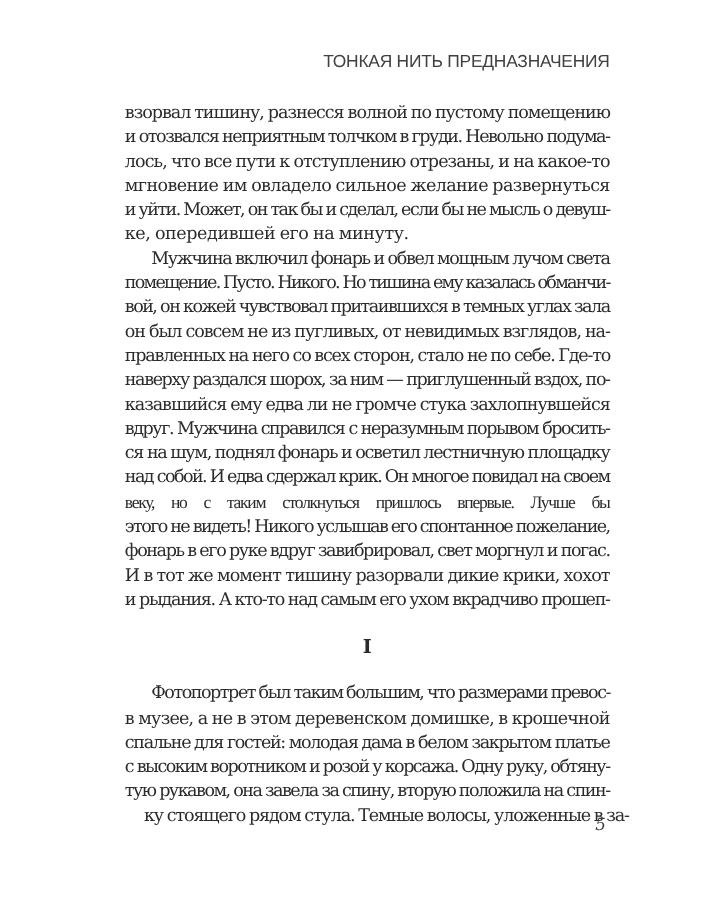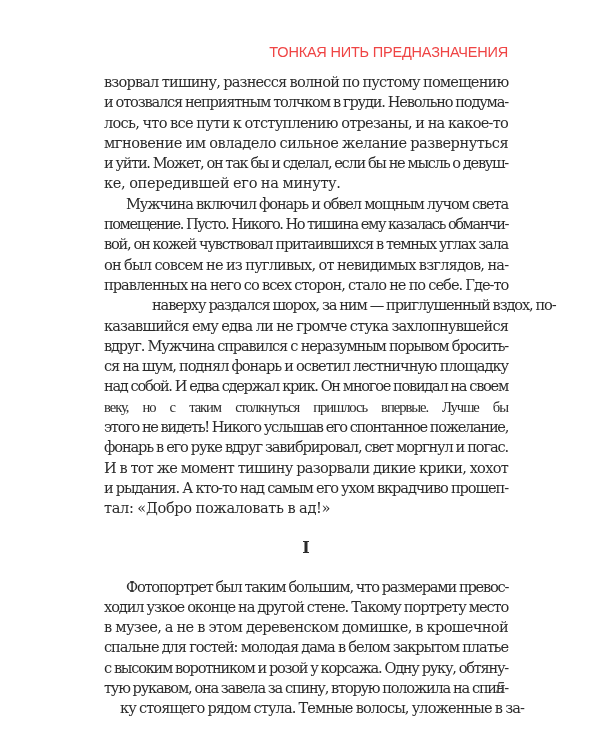--- a/index.html
+++ b/index.html
@@ -15,27 +15,27 @@
       color: #2b2b2b;
       font-family: "DejaVu Serif", "Liberation Serif", serif;
     }
     .running-head {
       position: absolute;
       top: 44px;
       right: 92px;
       font-family: "Liberation Sans", "DejaVu Sans", sans-serif;
       font-size: 14.5px;
       letter-spacing: -0.2px;
-      color: #ef4444;
+      color: #404040;
       white-space: nowrap;
     }
     .text-block {
       position: absolute;
       left: 104px;
-      top: 72px;
+      top: 84px;
       width: 404px;
     }
     .line {
       display: block;
       height: 20.3px;
       line-height: 20.3px;
       font-size: 14.6px;
       text-align: justify;
       text-align-last: justify;
       white-space: nowrap;
@@ -82,38 +82,36 @@
       <span class="line" style="white-space: nowrap; letter-spacing: -1.3px;">и уйти. Может, он так бы и сделал, если бы не мысль о девуш-</span>
       <span class="line last" style="white-space: nowrap;">ке, опередившей его на минуту.</span>
     </div>
 
     <div>
       <span class="line indent" style="white-space: nowrap; letter-spacing: -1.15px;">Мужчина включил фонарь и обвел мощным лучом света</span>
       <span class="line" style="white-space: nowrap; letter-spacing: -1.45px;">помещение. Пусто. Никого. Но тишина ему казалась обманчи-</span>
       <span class="line" style="white-space: nowrap; letter-spacing: -1.25px;">вой, он кожей чувствовал притаившихся в темных углах зала</span>
       <span class="line" style="white-space: nowrap; letter-spacing: -0.85px;">он был совсем не из пугливых, от невидимых взглядов, на-</span>
       <span class="line" style="white-space: nowrap; letter-spacing: -1px;">правленных на него со всех сторон, стало не по себе. Где-то</span>
-      <span class="line" style="white-space: nowrap; letter-spacing: -1.15px; margin-left: 48px;">наверху раздался шорох, за ним — приглушенный вздох, по-</span>
+      <span class="line" style="white-space: nowrap; letter-spacing: -1.15px;">наверху раздался шорох, за ним — приглушенный вздох, по-</span>
       <span class="line" style="white-space: nowrap; letter-spacing: -0.85px;">казавшийся ему едва ли не громче стука захлопнувшейся</span>
       <span class="line" style="white-space: nowrap; letter-spacing: -1.2px;">вдруг. Мужчина справился с неразумным порывом бросить-</span>
       <span class="line" style="white-space: nowrap; letter-spacing: -1.05px;">ся на шум, поднял фонарь и осветил лестничную площадку</span>
       <span class="line" style="white-space: nowrap; letter-spacing: -1.3px;">над собой. И едва сдержал крик. Он многое повидал на своем</span>
       <span class="line" style="white-space: nowrap; letter-spacing: -1.05px; font-family: Liberation Serif, serif;">веку, но с таким столкнуться пришлось впервые. Лучше бы</span>
       <span class="line" style="white-space: nowrap; letter-spacing: -1.3px;">этого не видеть! Никого услышав его спонтанное пожелание,</span>
       <span class="line" style="white-space: nowrap; letter-spacing: -1.15px;">фонарь в его руке вдруг завибрировал, свет моргнул и погас.</span>
       <span class="line" style="white-space: nowrap; letter-spacing: -0.75px;">И в тот же момент тишину разорвали дикие крики, хохот</span>
       <span class="line" style="white-space: nowrap; letter-spacing: -1.1px;">и рыдания. А кто-то над самым его ухом вкрадчиво прошеп-</span>
-      <span class="line last" style="white-space: nowrap;">тал: «Добро пожаловать в ад!»</span>
     </div>
 
     <div class="chapter-heading">I</div>
 
     <div>
       <span class="line indent" style="white-space: nowrap; letter-spacing: -1.2px;">Фотопортрет был таким большим, что размерами превос-</span>
-      <span class="line" style="white-space: nowrap; letter-spacing: -1.1px;">ходил узкое оконце на другой стене. Такому портрету место</span>
       <span class="line" style="white-space: nowrap; letter-spacing: -0.65px;">в музее, а не в этом деревенском домишке, в крошечной</span>
       <span class="line" style="white-space: nowrap; letter-spacing: -1.1px;">спальне для гостей: молодая дама в белом закрытом платье</span>
       <span class="line" style="white-space: nowrap; letter-spacing: -1.25px;">с высоким воротником и розой у корсажа. Одну руку, обтяну-</span>
       <span class="line" style="white-space: nowrap; letter-spacing: -1.25px;">тую рукавом, она завела за спину, вторую положила на спин-</span>
       <span class="line" style="white-space: nowrap; letter-spacing: -0.95px; margin-left: 16px;">ку стоящего рядом стула. Темные волосы, уложенные в за-</span>
     </div>
   </div>
 
   <div class="folio">5</div>
 </div>

